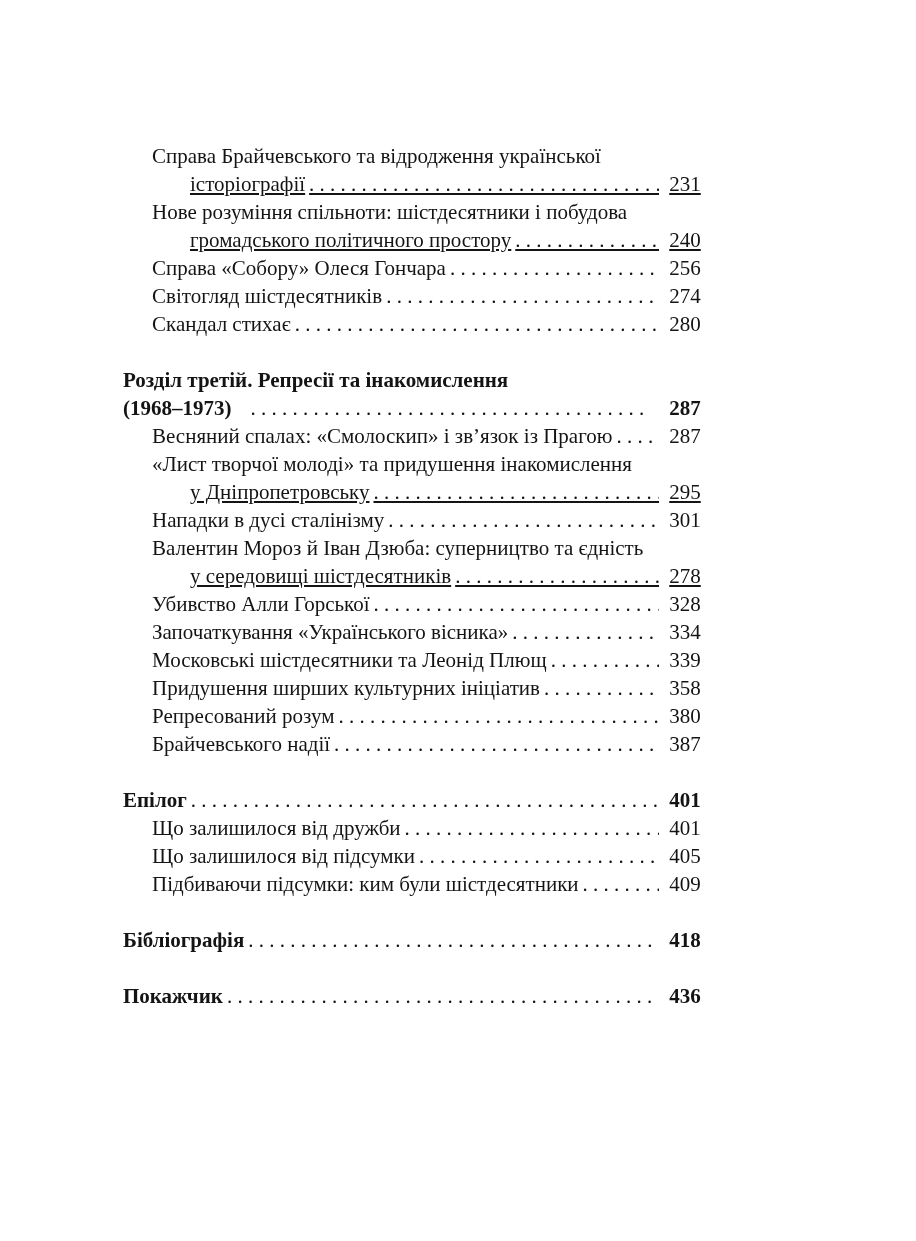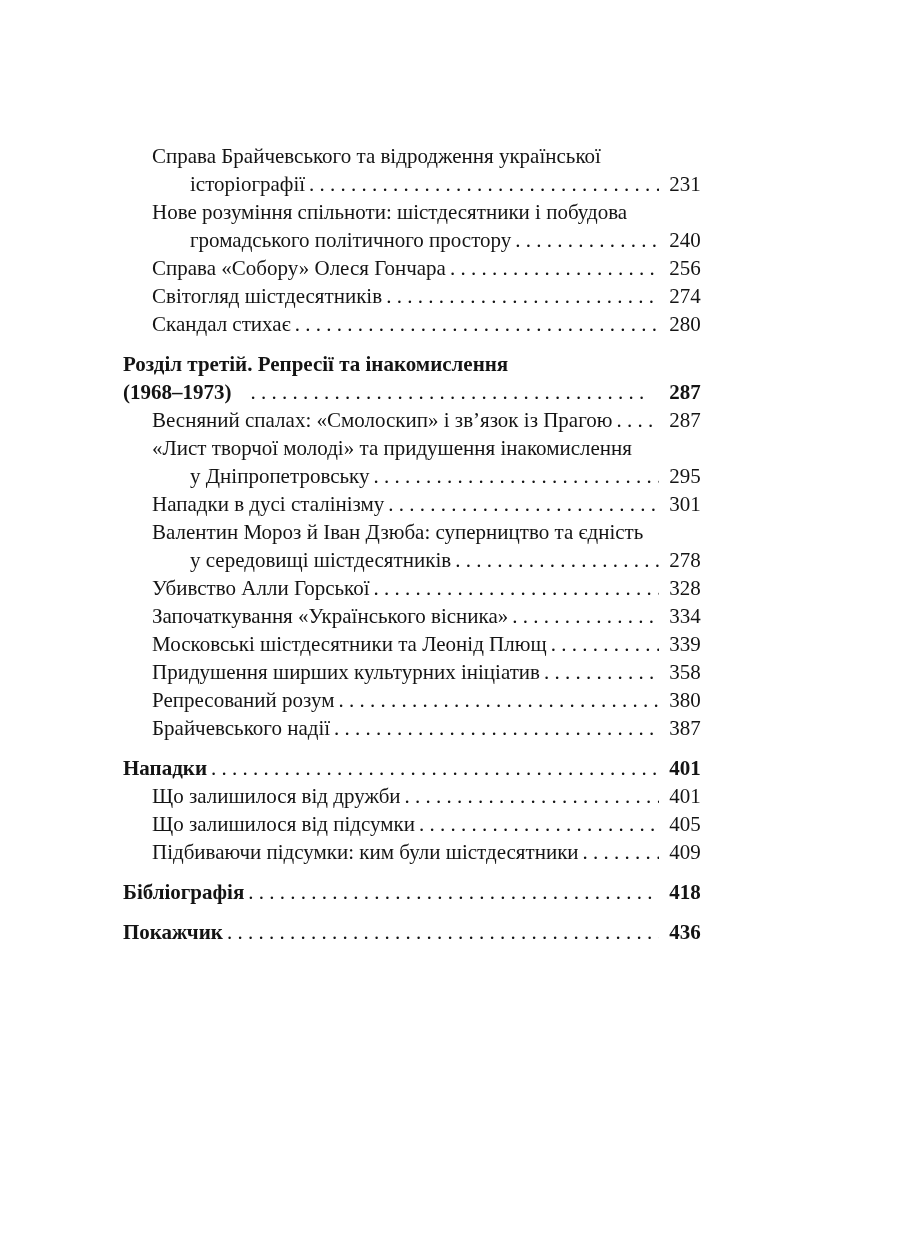--- a/index.html
+++ b/index.html
@@ -16,25 +16,25 @@
   }
   .toc {
     box-sizing: border-box;
     width: 828px;
     padding: 142px 123px 0 123px;
     font-size: 21px;
     line-height: 28px;
   }
   .entry { font-weight: normal; }
   .entry.chapter { font-weight: bold; }
-  .entry.gap { margin-top: 12px; font-family: Liberation Serif, serif; }
+  .entry.gap { margin-top: 28px; font-family: Liberation Serif, serif; }
 
   .line { display: flex; align-items: baseline; }
   .entry.section .line { padding-left: 29px; }
-  .entry.section .line.cont { padding-left: 67px; }
+  .entry.section .line.cont { padding-left: 67px; text-decoration: underline; }
   .entry.chapter .line.cont { padding-left: 0; gap: 15px; }
 
   .txt { white-space: nowrap; }
 
   .dots {
     flex: 1 1 auto;
     overflow: hidden;
     white-space: nowrap;
     margin: 0 6px 0 4px;
     font-weight: normal;
@@ -177,21 +177,21 @@
     </div>
     <div class="entry section">
       <div class="line last">
         <span class="txt">Брайчевського надії</span>
         <span class="dots"></span>
         <span class="pagenum">387</span>
       </div>
     </div>
     <div class="entry chapter gap">
       <div class="line last">
-        <span class="txt">Нападки</span>
+        <span class="txt">Епілог</span>
         <span class="dots"></span>
         <span class="pagenum">401</span>
       </div>
     </div>
     <div class="entry section">
       <div class="line last">
         <span class="txt">Що залишилося від дружби</span>
         <span class="dots"></span>
         <span class="pagenum">401</span>
       </div>

